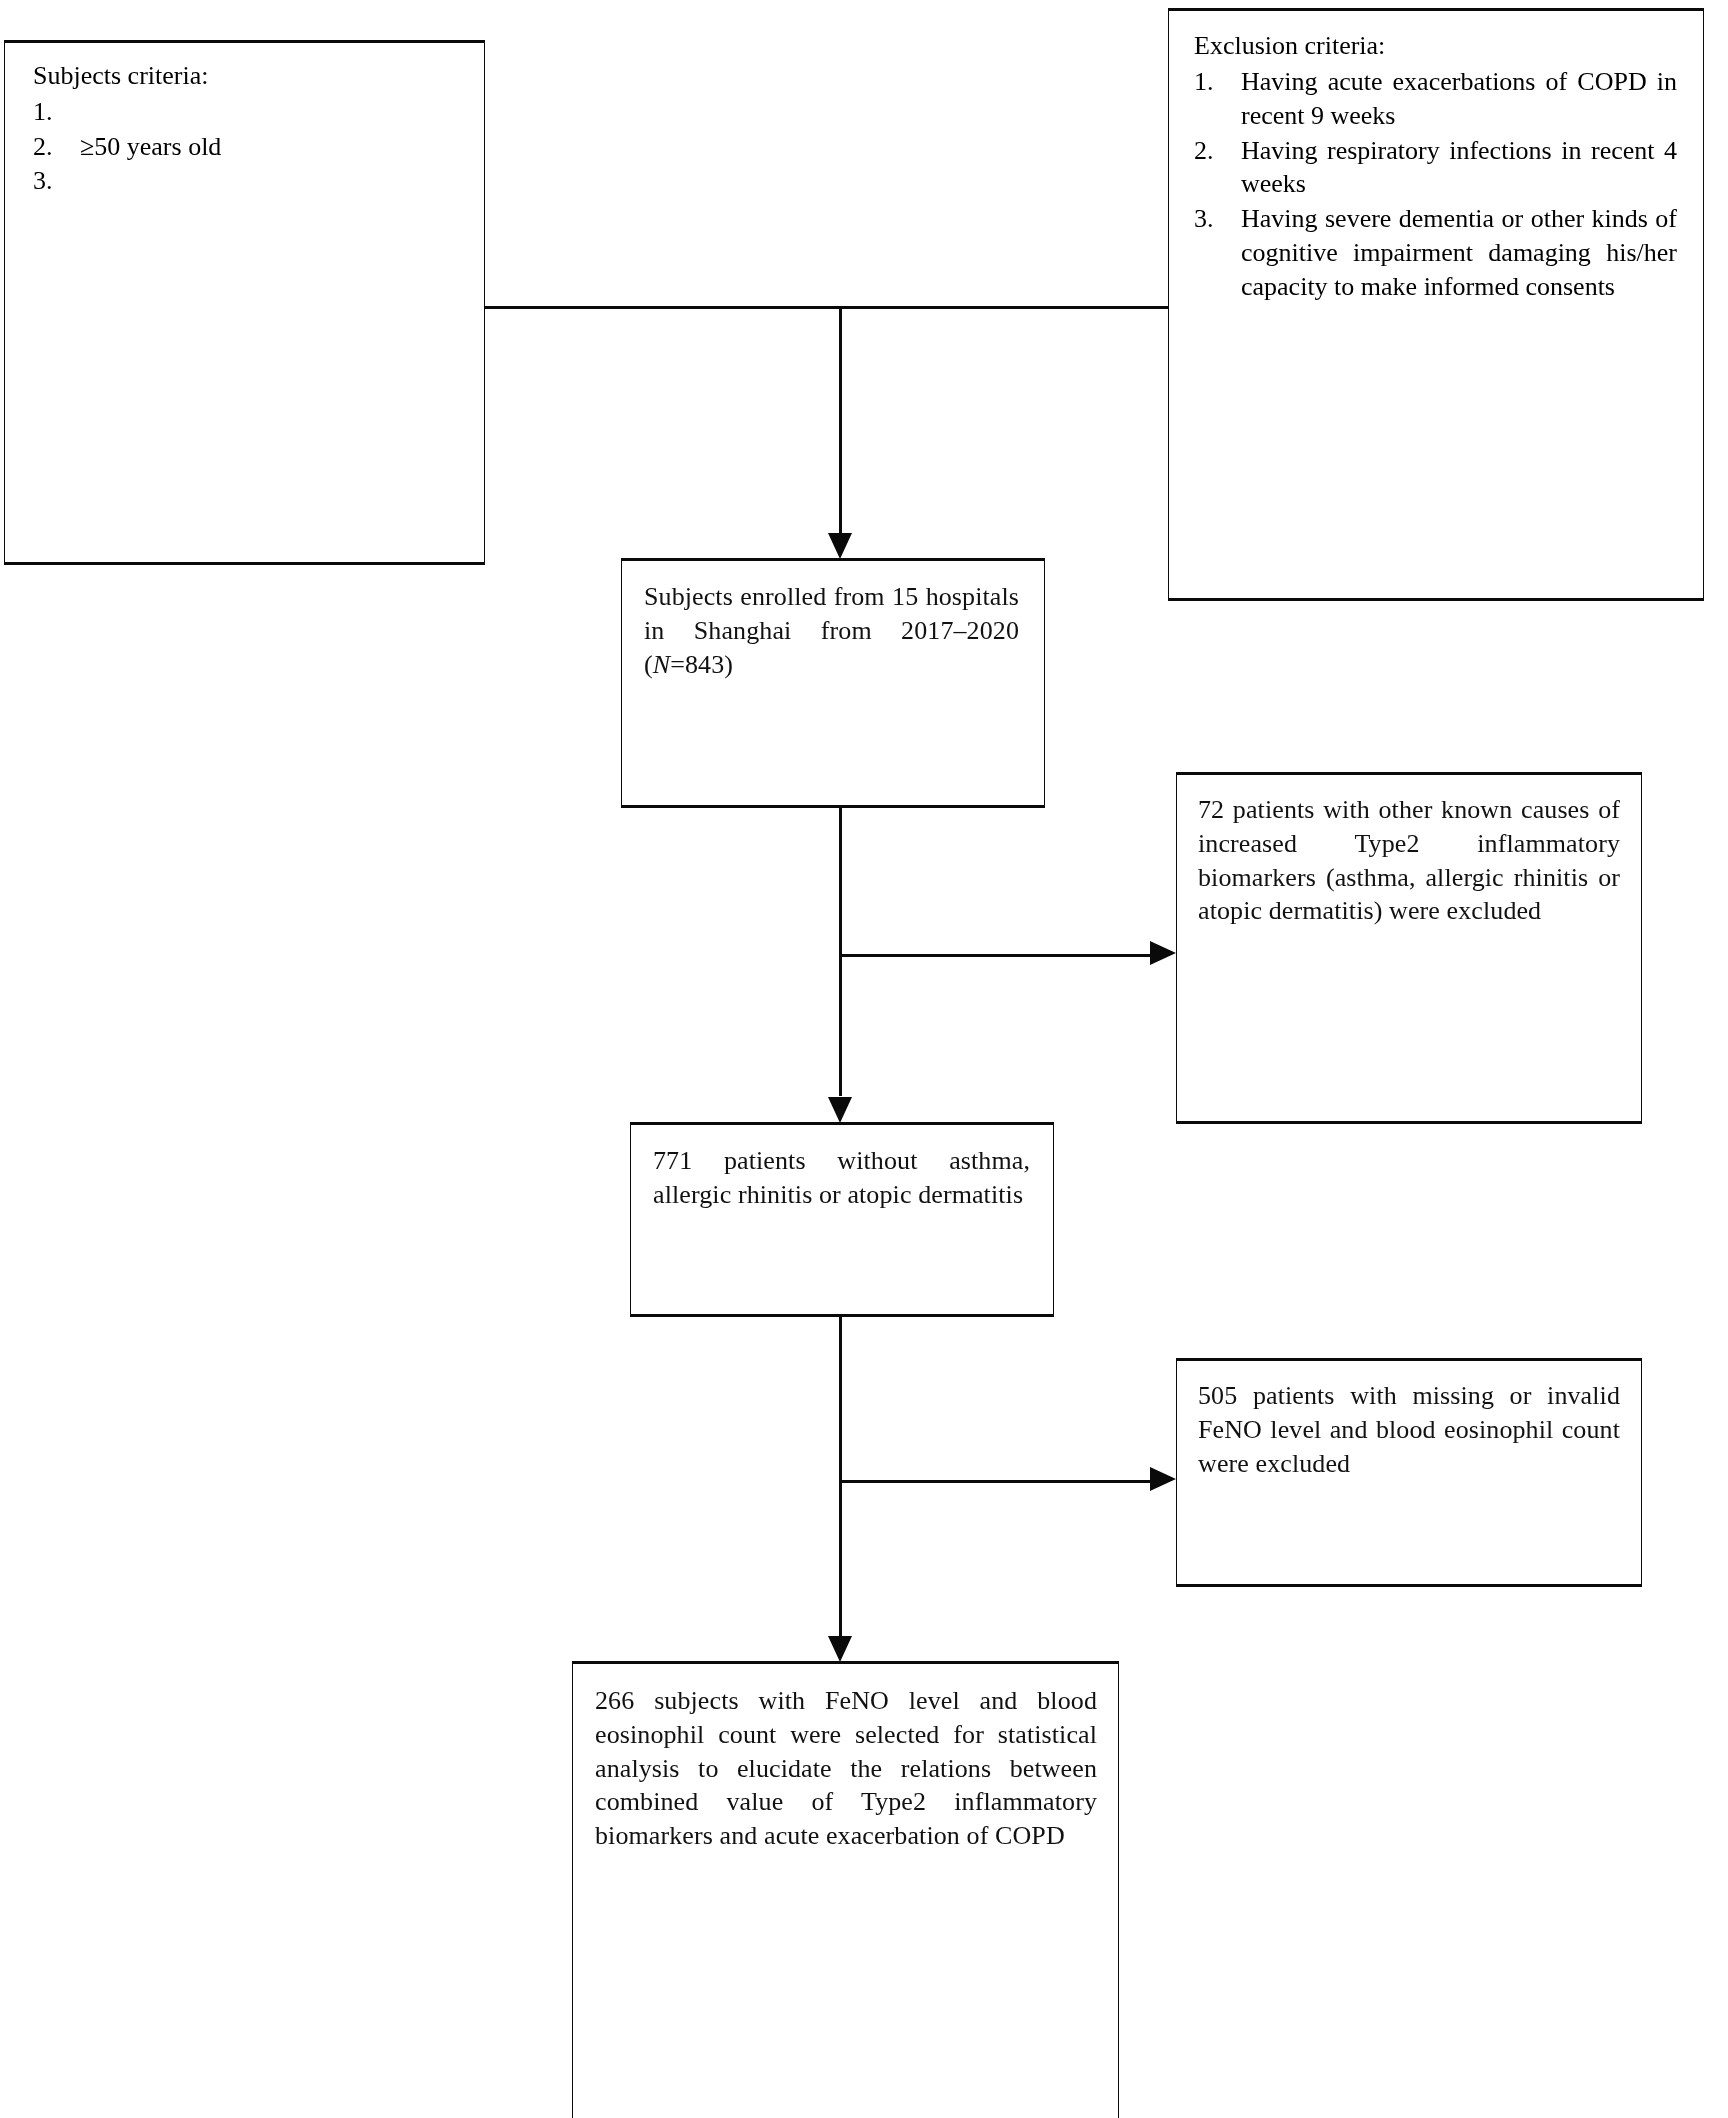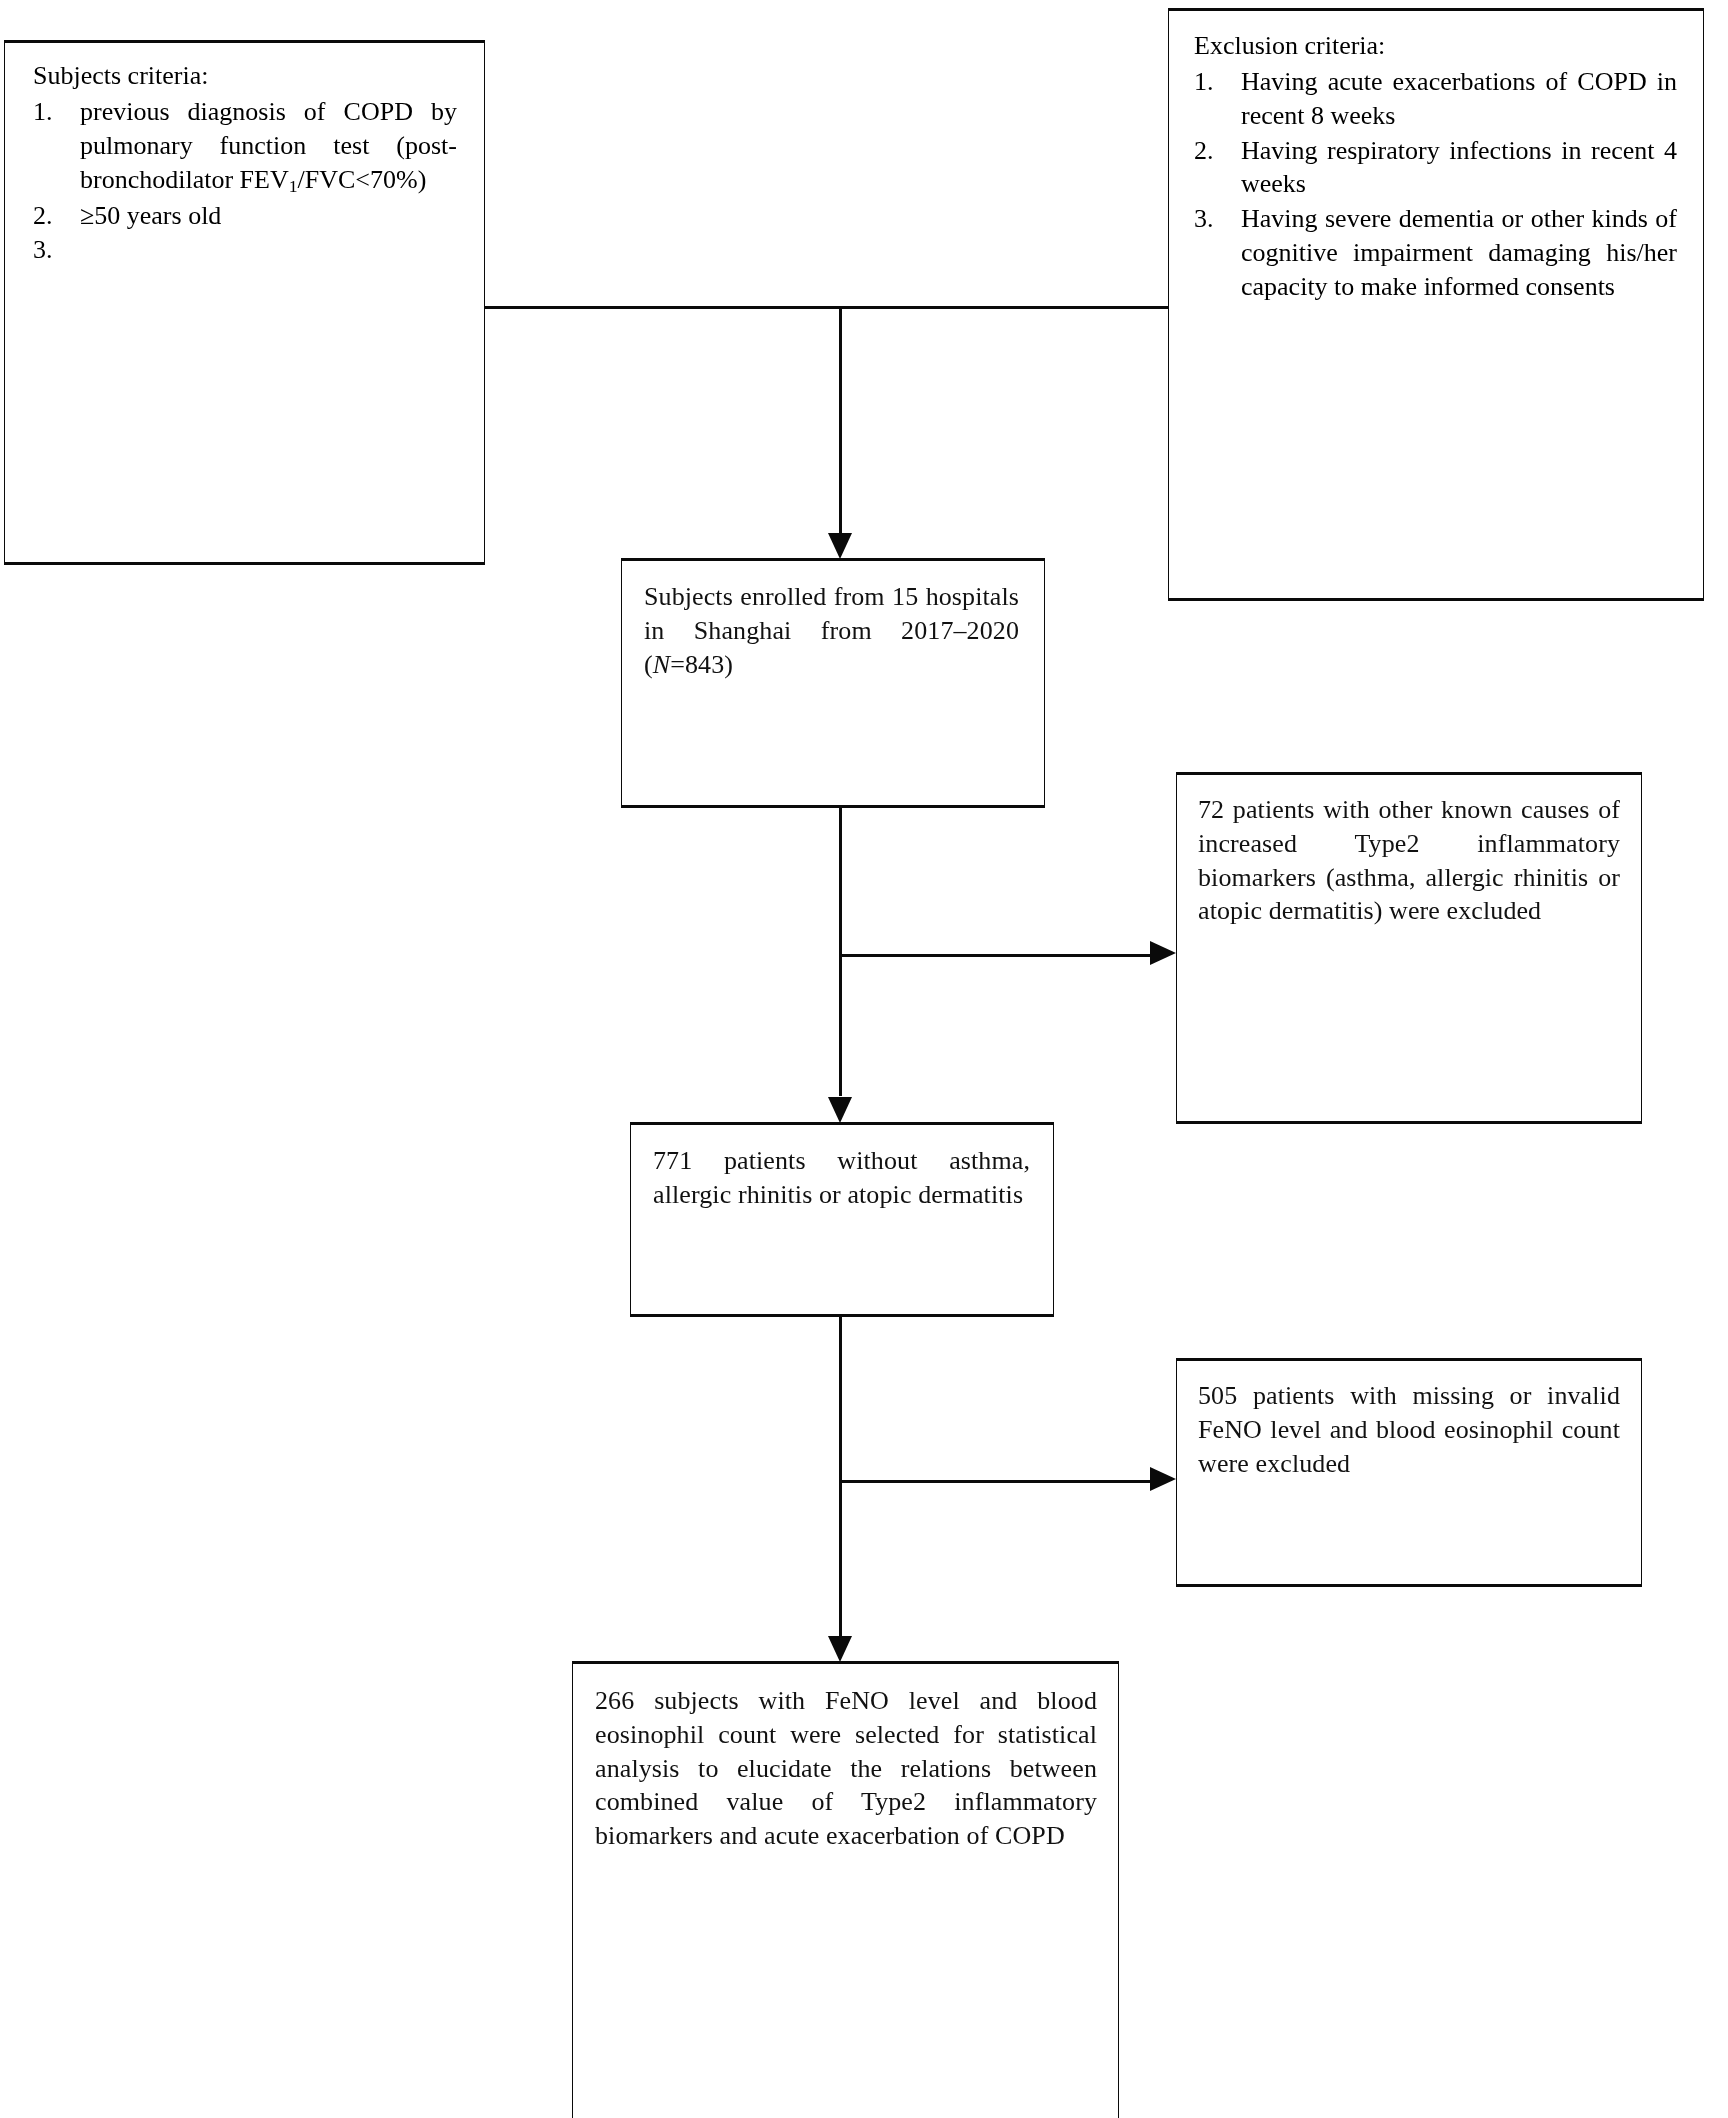--- a/index.html
+++ b/index.html
@@ -98,37 +98,36 @@
 </head>
 <body>
 
 <div id="canvas">
 
   <div class="box heavy-tb" style="left:4.2px; top:40px; width:481px; height:525px;"></div>
   <div class="olist" style="left:33px; top:59px; width:424px;">
     <div class="head">Subjects criteria:</div>
     <div class="row">
       <span class="num">1.</span>
-      <span class="body"><span>previous diagnosis of COPD by pulmonary function test (post-bronchodilator FEV</span><span class="sub">1</span><span>/FVC&lt;70%)</span></span>
     </div>
     <div class="row">
       <span class="num">2.</span>
       <span class="body" style="text-align:left;">≥50 years old</span>
     </div>
     <div class="row">
       <span class="num">3.</span>
     </div>
   </div>
 
   <div class="box heavy-tb" style="left:1168px; top:7.6px; width:536px; height:593px;"></div>
   <div class="olist" style="left:1194px; top:29px; width:483px;">
     <div class="head">Exclusion criteria:</div>
     <div class="row">
       <span class="num">1.</span>
-      <span class="body">Having acute exacerbations of COPD in recent 8 weeks</span>
+      <span class="body">Having acute exacerbations of COPD in recent 9 weeks</span>
     </div>
     <div class="row">
       <span class="num">2.</span>
       <span class="body">Having respiratory infections in recent 4 weeks</span>
     </div>
     <div class="row">
       <span class="num">3.</span>
       <span class="body">Having severe dementia or other kinds of cognitive impairment damaging his/her capacity to make informed consents</span>
     </div>
   </div>

